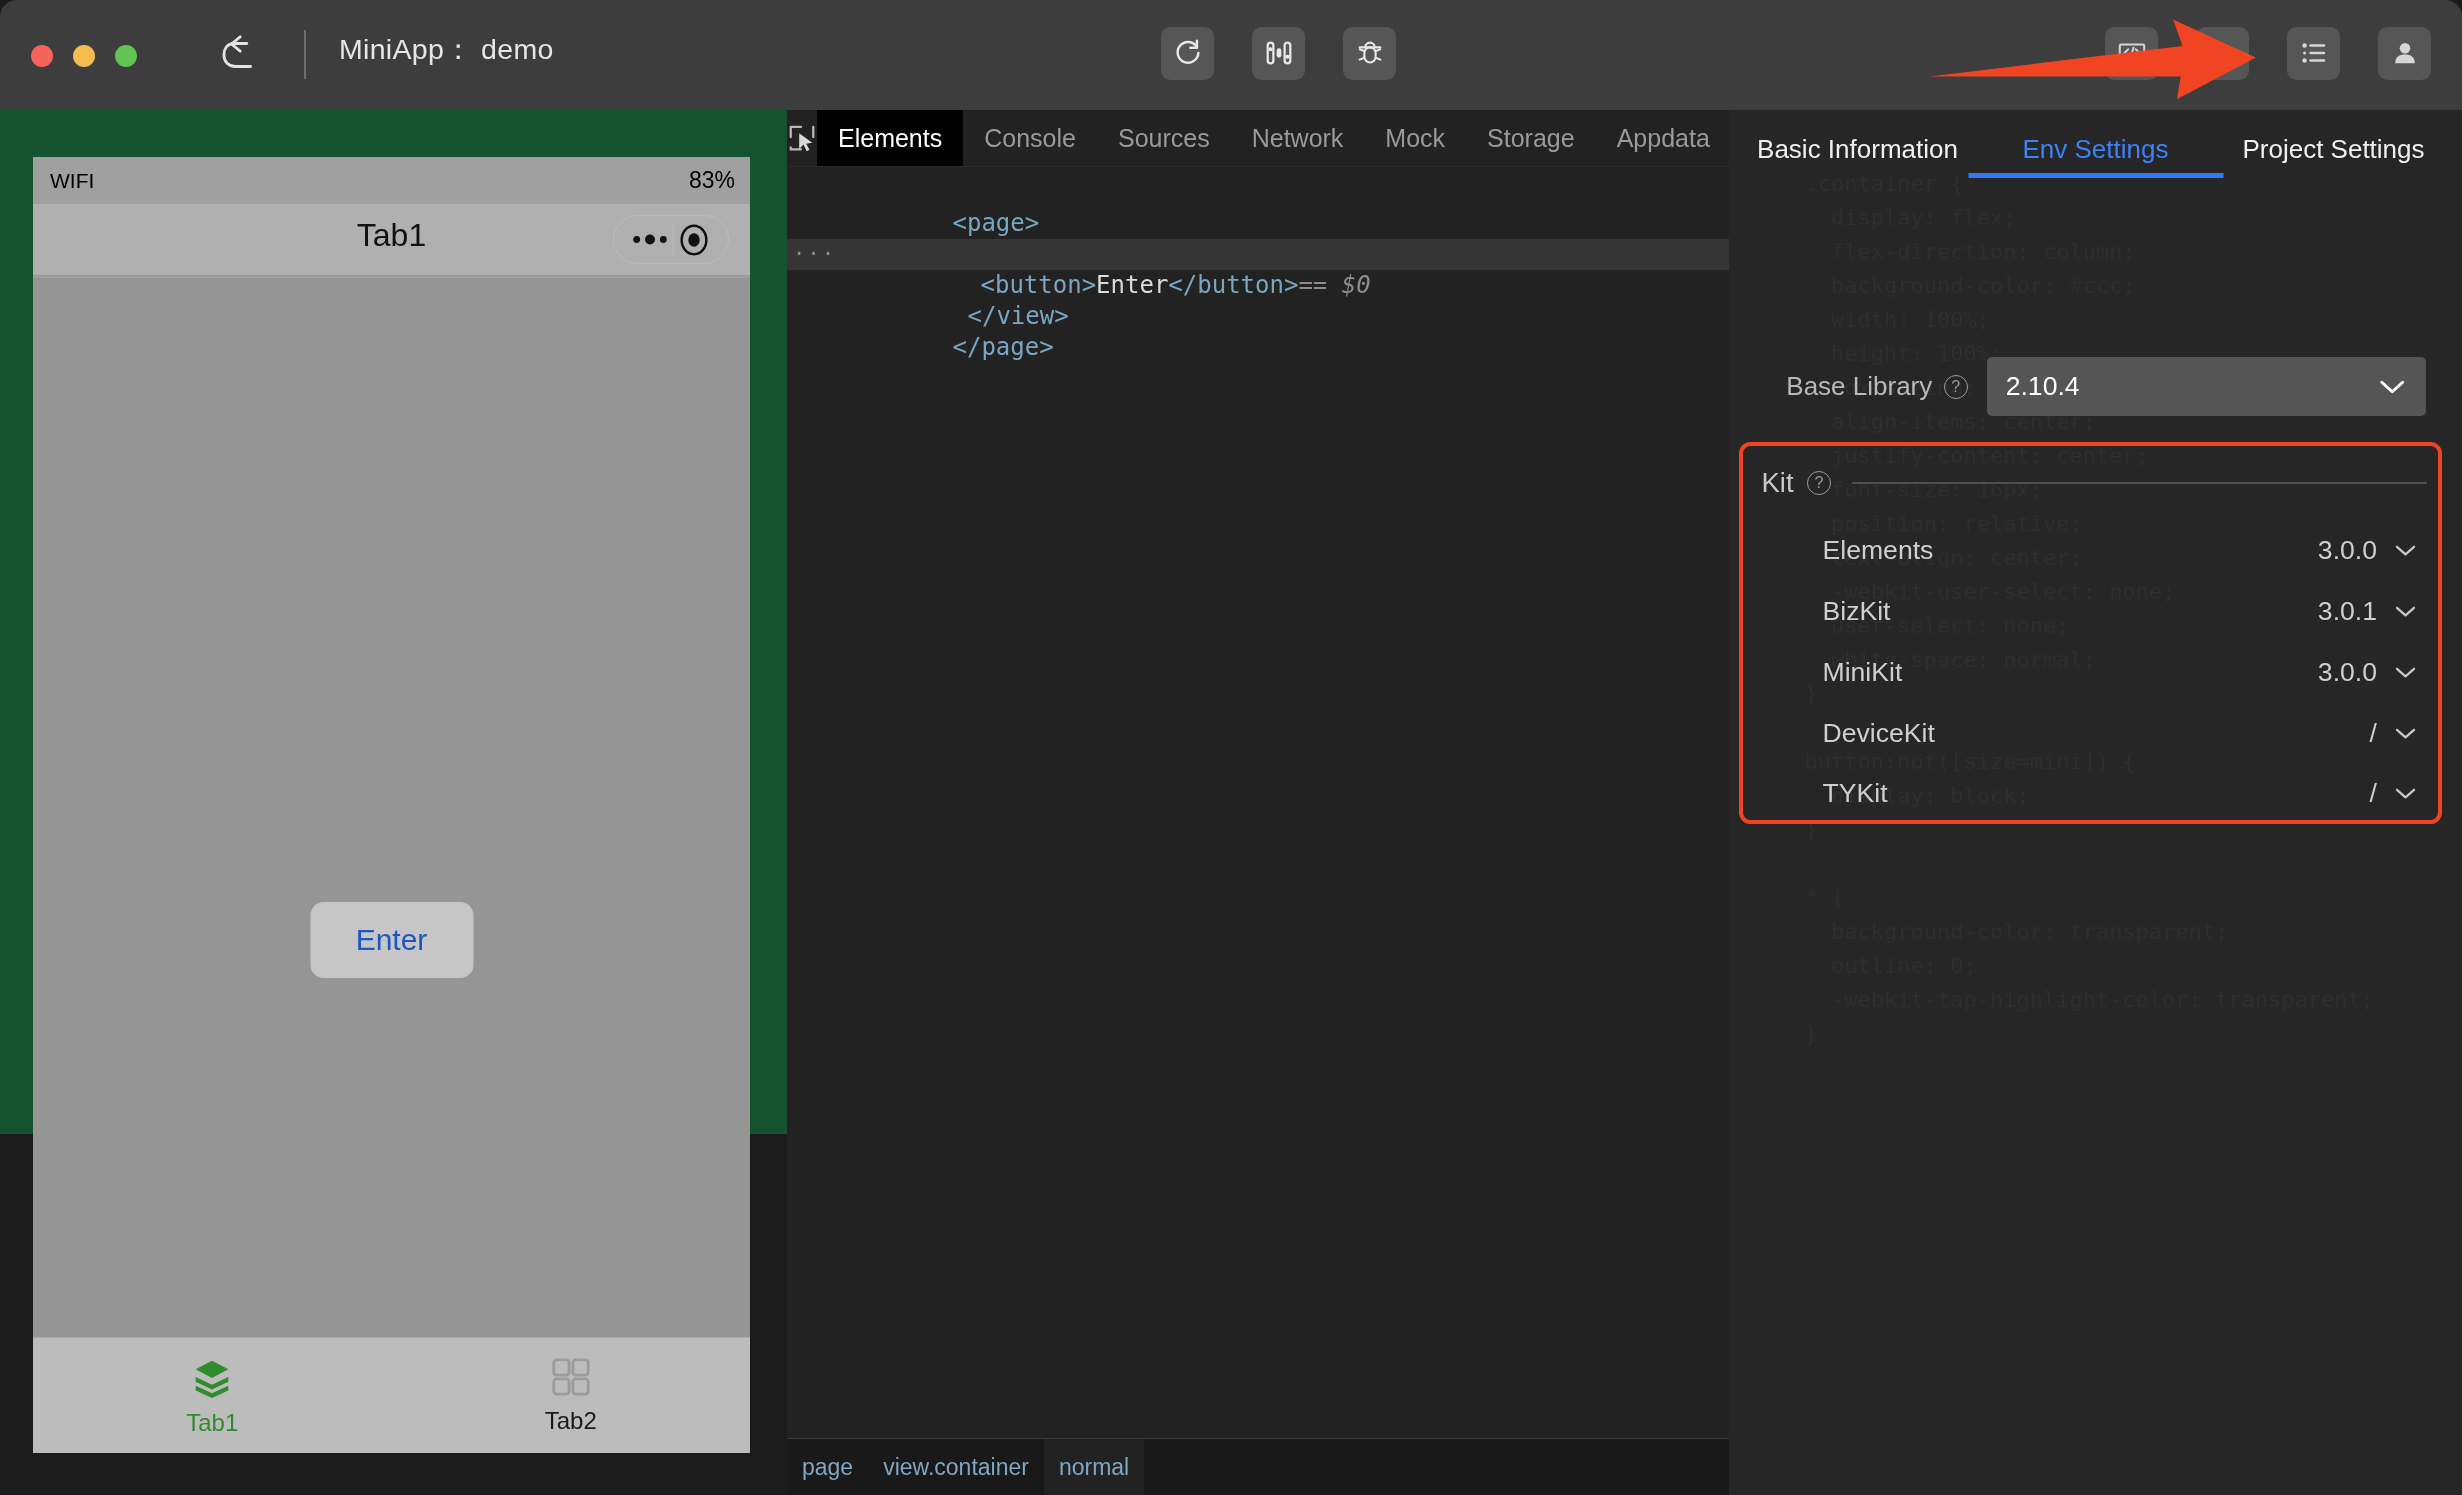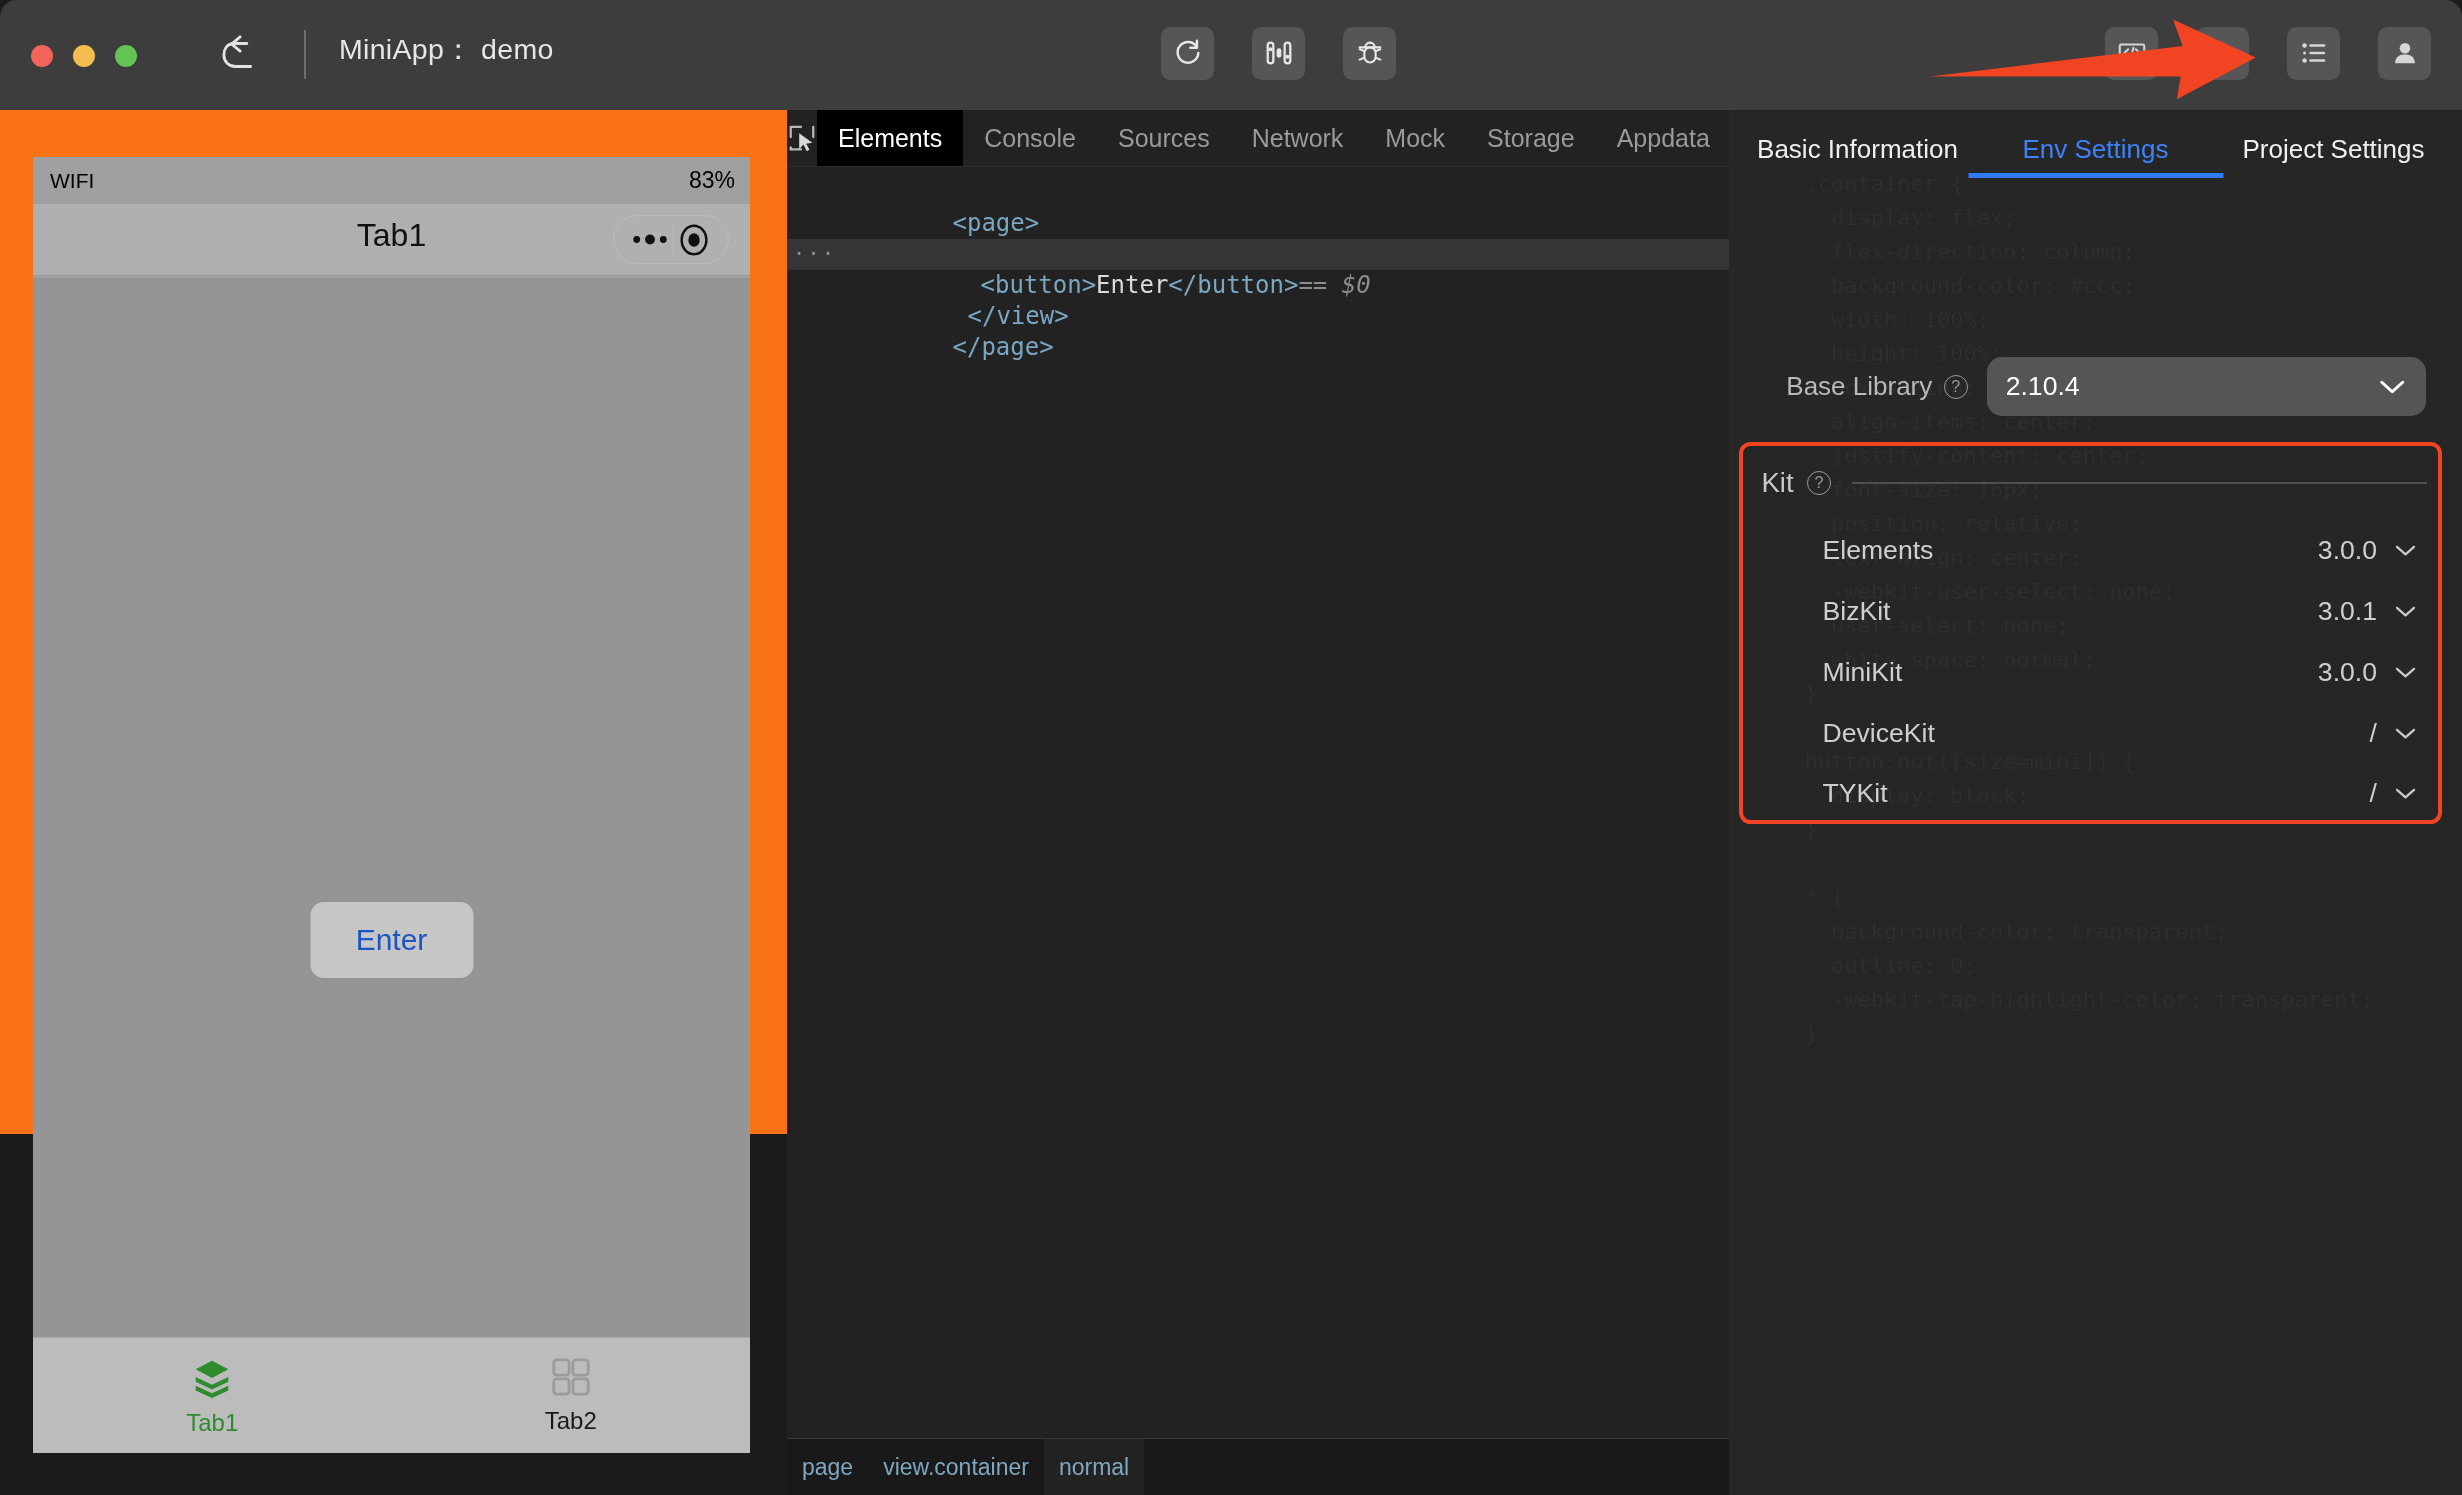--- a/index.html
+++ b/index.html
@@ -77,21 +77,21 @@
   .body-row {
     position: absolute; left: 0; top: 110px;
     width: 2462px; height: 1385px;
     background: #1b1b1b;
   }
 
   
   .sim-pane {
     position: absolute; left: 0; top: 0;
     width: 787px; height: 1024px;
-    background: #f97316;
+    background: #14532d;
   }
   .phone {
     position: absolute; left: 33px; top: 47px;
     width: 717px; height: 1296px;
     background: #a0a0a0;
     overflow: hidden;
   }
   .phone-status {
     position: absolute; left: 0; top: 0;
     width: 717px; height: 47px;
@@ -293,21 +293,21 @@
     display: inline-flex; align-items: center; justify-content: center;
     width: 24px; height: 24px;
     border: 1.9px solid #9a9a9a; border-radius: 50%;
     font-size: 16px; color: #9a9a9a;
     font-family: "Liberation Sans", sans-serif;
   }
   .select-box {
     margin-left: 19px;
     width: 439px; height: 59px;
     background: #555555;
-    border-radius: 15px;
+    border-radius: 5px;
     display: flex; align-items: center;
     padding: 0 19px;
     color: #ffffff; font-size: 26.6px;
     position: relative;
   }
   .select-caret {
     position: absolute; right: 19px; top: 50%;
     transform: translateY(-50%);
   }
 

